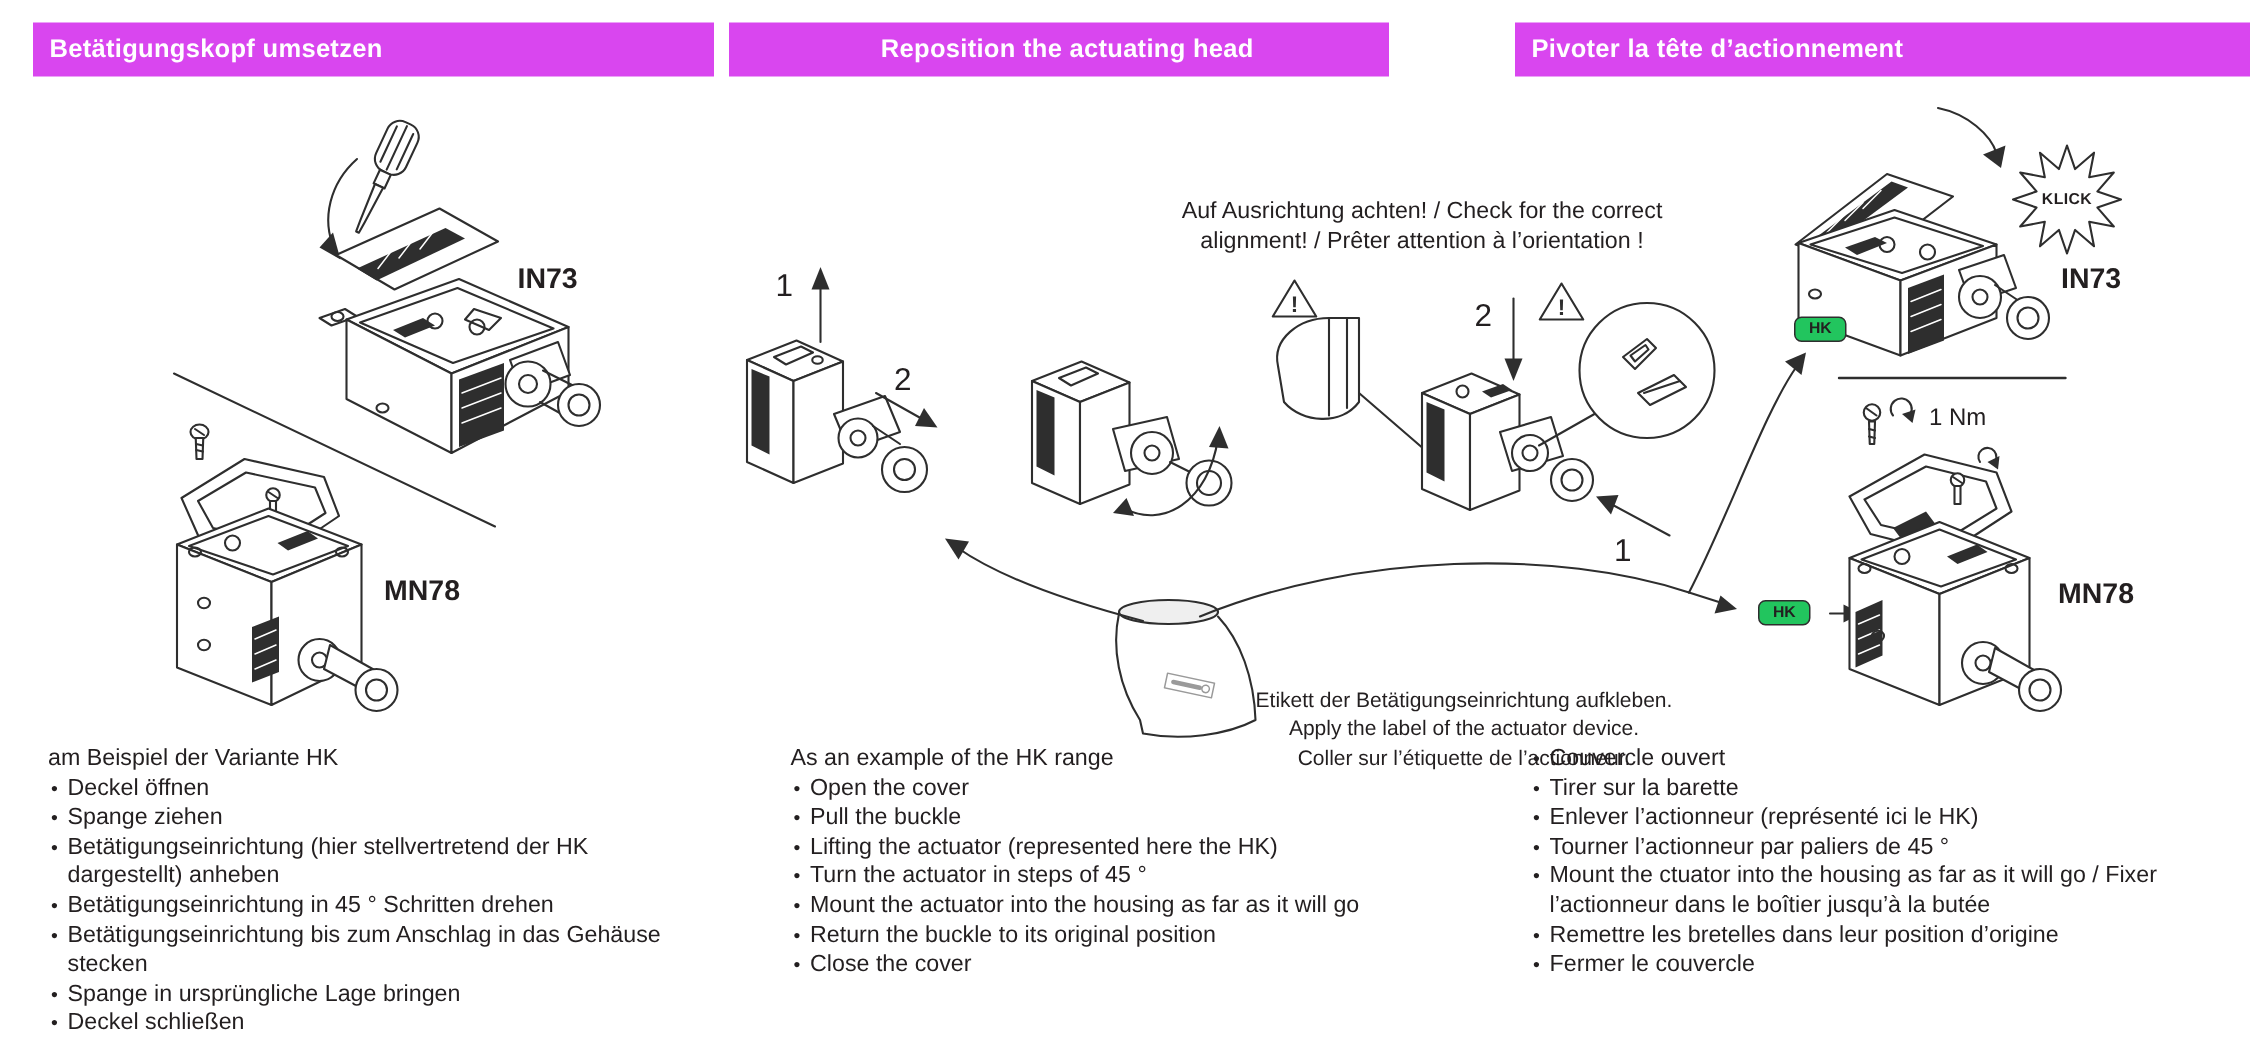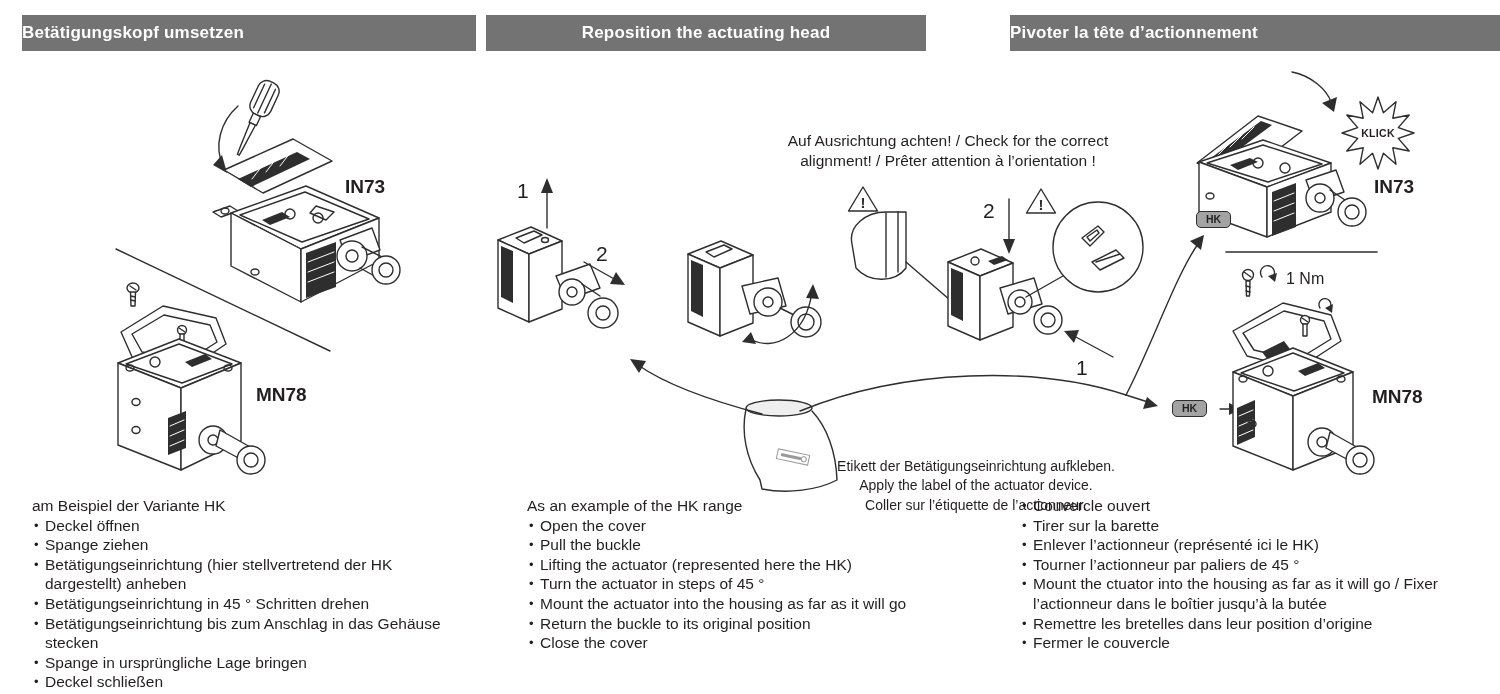--- a/index.html
+++ b/index.html
@@ -1,32 +1,32 @@
 <!DOCTYPE html>
 <html><head>
 <meta charset="utf-8">
 <style>
   html,body{margin:0;padding:0;background:#fff;}
   .canvas{
     position:relative;width:1500px;height:694px;background:#ffffff;
     font-family:"Liberation Sans",sans-serif;color:#231f20;overflow:hidden;
   }
   .hbar{
-    position:absolute;top:15px;height:36px;background:#737373;color:#fff;
-    display:flex;align-items:center;box-sizing:border-box;
+    position:absolute;top:15px;height:36px;background:#d946ef;color:#fff;
+    display:flex;align-items:center;padding-left:11px;box-sizing:border-box;
     font-weight:700;font-size:17px;letter-spacing:.2px;
   }
   .art{position:absolute;left:0;top:0;width:1500px;height:694px;}
   .note{position:absolute;font-size:14px;line-height:19.3px;white-space:pre-line;}
   .align-note{font-size:15.5px;line-height:20px;text-align:center;}
   .model-label{position:absolute;font-weight:700;font-size:19px;}
   .klick-label{position:absolute;font-weight:700;font-size:10.5px;letter-spacing:.3px;text-align:center;}
   .torque-label{position:absolute;font-size:16px;}
   .hk-box{
-    position:absolute;border:1.5px solid #2e2e2e;border-radius:5px;background:#a3a3a3;
+    position:absolute;border:1.5px solid #2e2e2e;border-radius:5px;background:#22c55e;
     font-size:10.5px;font-weight:600;height:15px;line-height:15px;padding:0 9px;text-align:center;
   }
   .step-num{position:absolute;font-size:21px;}
   .list{position:absolute;font-size:15.5px;line-height:19.6px;}
   .list .intro{margin:0;}
   .list ul{margin:0;padding:0;list-style:none;}
   .list li{position:relative;padding-left:13px;}
   .list li::before{content:"\2022";position:absolute;left:2px;font-size:13px;}
 </style>
 </head>

